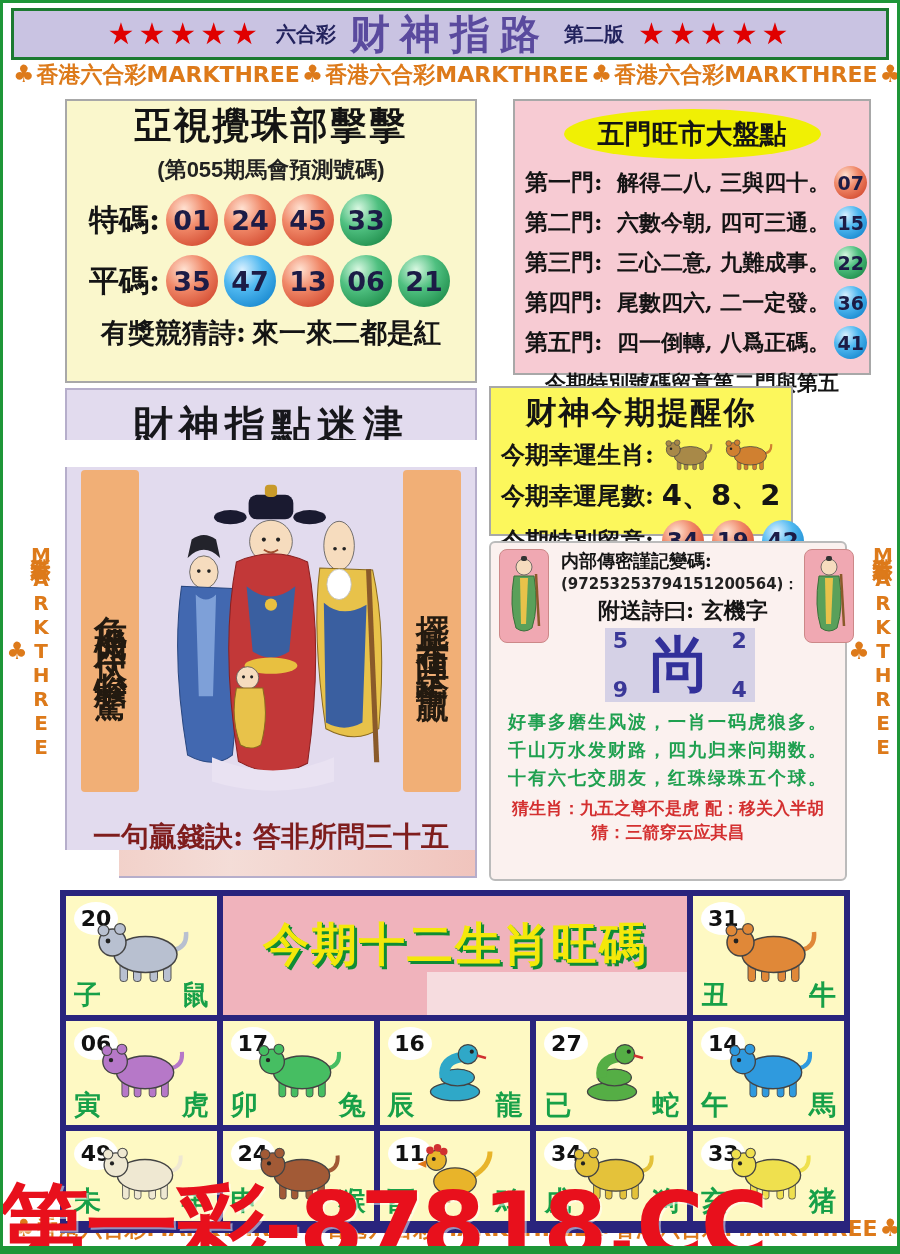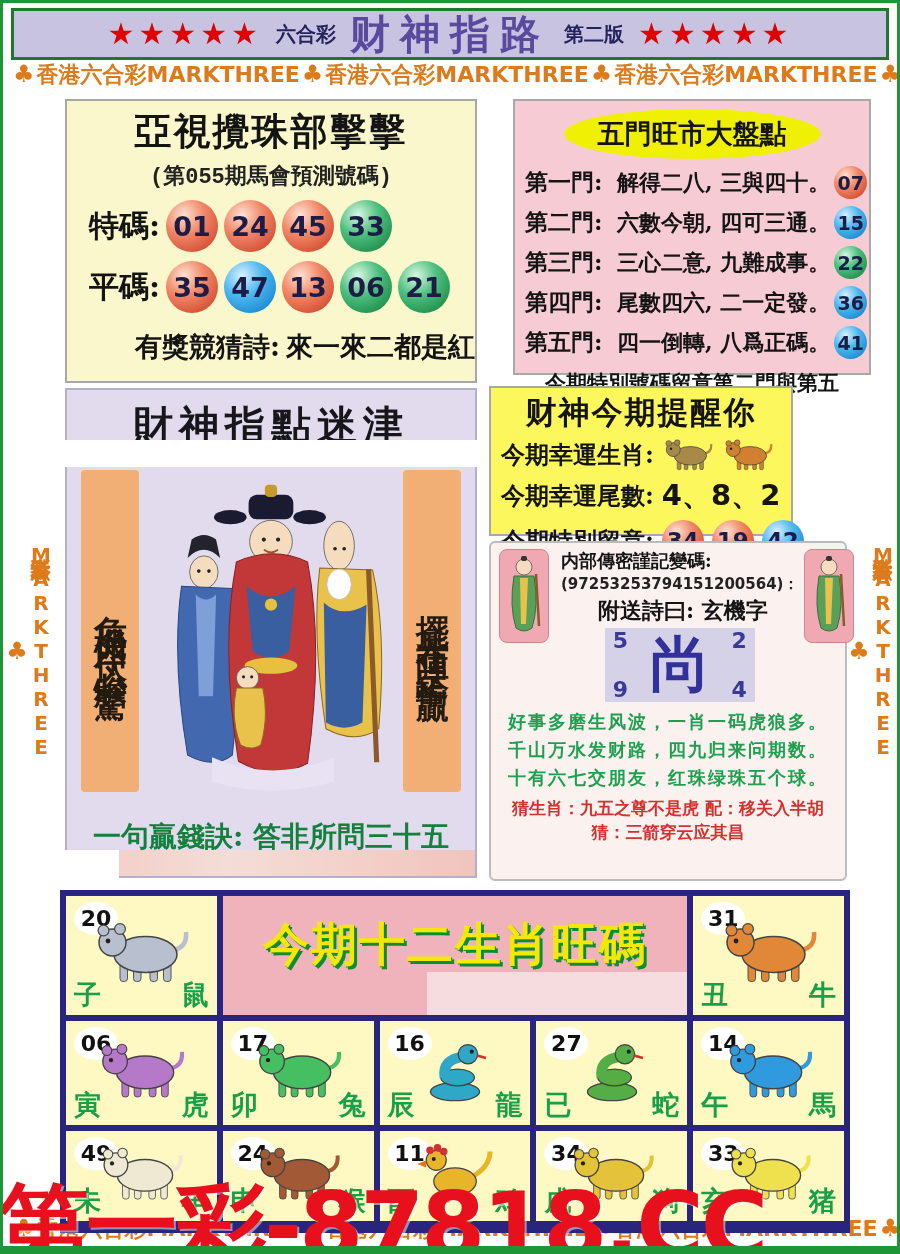--- a/index.html
+++ b/index.html
@@ -29,42 +29,42 @@
   
   .ball{border-radius:50%;display:inline-flex;align-items:center;justify-content:center;
         font-weight:bold;color:#1C1C46;flex:none;}
   .ball.red{background:radial-gradient(circle at 35% 28%,#FFE2D2 0%,#F08868 40%,#D34A30 85%);}
   .ball.green{background:radial-gradient(circle at 35% 28%,#D9F8E2 0%,#4FC080 40%,#1E8C4A 85%);}
   .ball.blue{background:radial-gradient(circle at 35% 28%,#D9F0FF 0%,#4FB8F0 40%,#1787CE 85%);}
   
   .box-yellow{position:absolute;left:62px;top:96px;width:412px;height:284px;background:#FAF7CC;
               border:2px solid #A8A8A8;box-sizing:border-box;text-align:center;}
   .ly-title{font-size:37px;font-weight:bold;color:#141414;font-family:"DejaVu Serif",serif;
-            margin-top:6px;letter-spacing:2px;}
-  .ly-sub{font-size:22px;font-weight:bold;color:#222;margin-top:4px;font-family:Liberation Mono, monospace;}
+            margin-top:0;letter-spacing:2px;}
+  .ly-sub{font-size:22px;font-weight:bold;color:#222;margin-top:4px;font-family:Liberation Sans, sans-serif;}
   .ly-row{display:flex;align-items:center;justify-content:flex-start;gap:6px;padding-left:22px;margin-top:9px;}
   .ly-label{font-size:30px;font-weight:bold;color:#141414;font-family:"DejaVu Serif",serif;flex:none;}
   .ly-row .ball{width:52px;height:52px;font-size:27px;}
-  .ly-poem{display:flex;justify-content:flex-end;gap:6px;margin-top:16px;}
+  .ly-poem{display:flex;justify-content:center;gap:6px;margin-top:8px;}
   .ly-poem-label{font-size:27px;font-weight:bold;font-family:"DejaVu Serif",serif;color:#141414;}
   .ly-poem-lines{text-align:left;font-size:27px;font-weight:bold;color:#141414;
                  font-family:"DejaVu Serif",serif;line-height:1.3;}
   
   .box-lav{position:absolute;left:62px;top:385px;width:412px;height:490px;background:#E2DBEE;
            border:2px solid #B6AECB;box-sizing:border-box;}
   .lav-title{text-align:center;font-size:40px;font-weight:bold;color:#17171B;margin-top:8px;
              letter-spacing:6px;font-family:"DejaVu Serif",serif;}
   .couplet{position:absolute;top:80px;width:58px;height:322px;background:#F1AF76;border-radius:4px;
            writing-mode:vertical-rl;text-orientation:upright;font-size:33px;font-weight:bold;
            color:#231A10;font-family:"DejaVu Serif",serif;display:flex;align-items:center;
            justify-content:center;letter-spacing:12px;}
   .couplet.l{left:14px;} .couplet.r{right:14px;}
   .lav-scene{position:absolute;left:84px;top:62px;width:244px;height:358px;left:84px;}
   .lav-bottom{position:absolute;left:0;right:0;bottom:20px;text-align:center;font-size:28px;
-              font-weight:bold;color:#15803d;font-family:"DejaVu Serif",serif;}
+              font-weight:bold;color:#7f1d1d;font-family:"DejaVu Serif",serif;}
   .lav-grad{position:absolute;left:0;right:0;bottom:0;height:26px;
             background:linear-gradient(90deg,#F3C9BC,#F7DDD3 40%,#F3C0B4);opacity:.85;}
   
   .box-doors{position:absolute;left:486px;top:96px;width:358px;height:276px;background:#F7CBD3;
              border:2px solid #A8A8A8;box-sizing:border-box;padding:8px 10px;margin-left:24px;}
   .doors-title-wrap{display:flex;justify-content:center;}
   .doors-title{background:#F0F004;border-radius:50%;padding:7px 34px;font-size:27px;font-weight:bold;
                color:#141414;font-family:"DejaVu Serif",serif;}
   .door-line{display:flex;align-items:center;margin-top:7px;gap:4px;}
   .door-label{font-size:23px;font-weight:bold;color:#141414;font-family:"DejaVu Serif",serif;flex:none;width:88px;}

